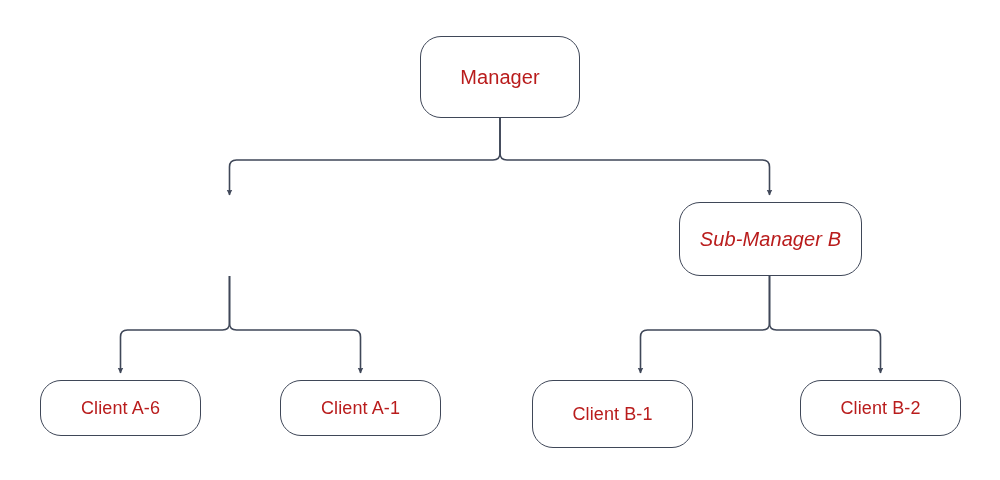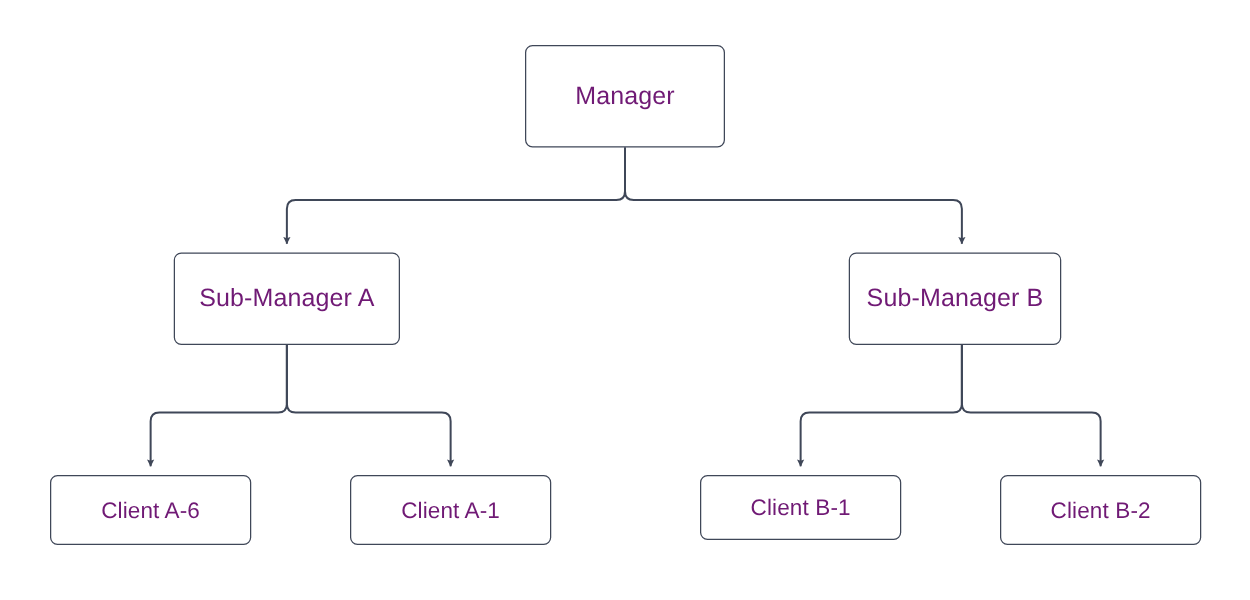--- a/index.html
+++ b/index.html
@@ -24,25 +24,25 @@
     left: 0;
     top: 0;
     width: 1000px;
     height: 480px;
   }
   .node {
     position: absolute;
     box-sizing: border-box;
     background: #ffffff;
     border: 1.6px solid #3f4758;
-    border-radius: 6px;
+    border-radius: 21px;
     display: flex;
     align-items: center;
     justify-content: center;
-    color: #701a75;
+    color: #b91c1c;
     letter-spacing: 0.1px;
     white-space: nowrap;
   }
   .node-label {
     display: block;
     line-height: 1;
   }
   .node-root   { font-size: 20px; }
   .node-branch { font-size: 20px; }
   .node-leaf   { font-size: 18px; }
@@ -72,37 +72,34 @@
       <path d="M 769.5 276 L 769.5 323 Q 769.5 330 762.5 330 L 647.5 330 Q 640.5 330 640.5 337 L 640.5 373" marker-end="url(#arrow-head)"></path>
 
       <path d="M 769.5 276 L 769.5 323 Q 769.5 330 776.5 330 L 873.5 330 Q 880.5 330 880.5 337 L 880.5 373" marker-end="url(#arrow-head)"></path>
     </g>
   </svg>
 
   <div class="node node-root" style="left:420px; top:36px; width:160px; height:82px;">
     <span class="node-label">Manager</span>
   </div>
 
-  <div class="node node-branch" style="left:139px; top:202px; width:181px; height:74px;">
-    <span class="node-label">Sub-Manager A</span>
-  </div>
 
-  <div class="node node-branch" style="left:679px; top:202px; width:170px; height:74px;">
+  <div class="node node-branch" style="left:679px; top:202px; width:183px; height:74px;font-style:italic;">
     <span class="node-label">Sub-Manager B</span>
   </div>
 
   <div class="node node-leaf" style="left:40px; top:380px; width:161px; height:56px;">
     <span class="node-label">Client A-6</span>
   </div>
 
   <div class="node node-leaf" style="left:280px; top:380px; width:161px; height:56px;">
     <span class="node-label">Client A-1</span>
   </div>
 
-  <div class="node node-leaf" style="left:560px; top:380px; width:161px; height:52px;">
+  <div class="node node-leaf" style="left:532px; top:380px; width:161px; height:68px;">
     <span class="node-label">Client B-1</span>
   </div>
 
   <div class="node node-leaf" style="left:800px; top:380px; width:161px; height:56px;">
     <span class="node-label">Client B-2</span>
   </div>
 
 </div>
 
 </body></html>

